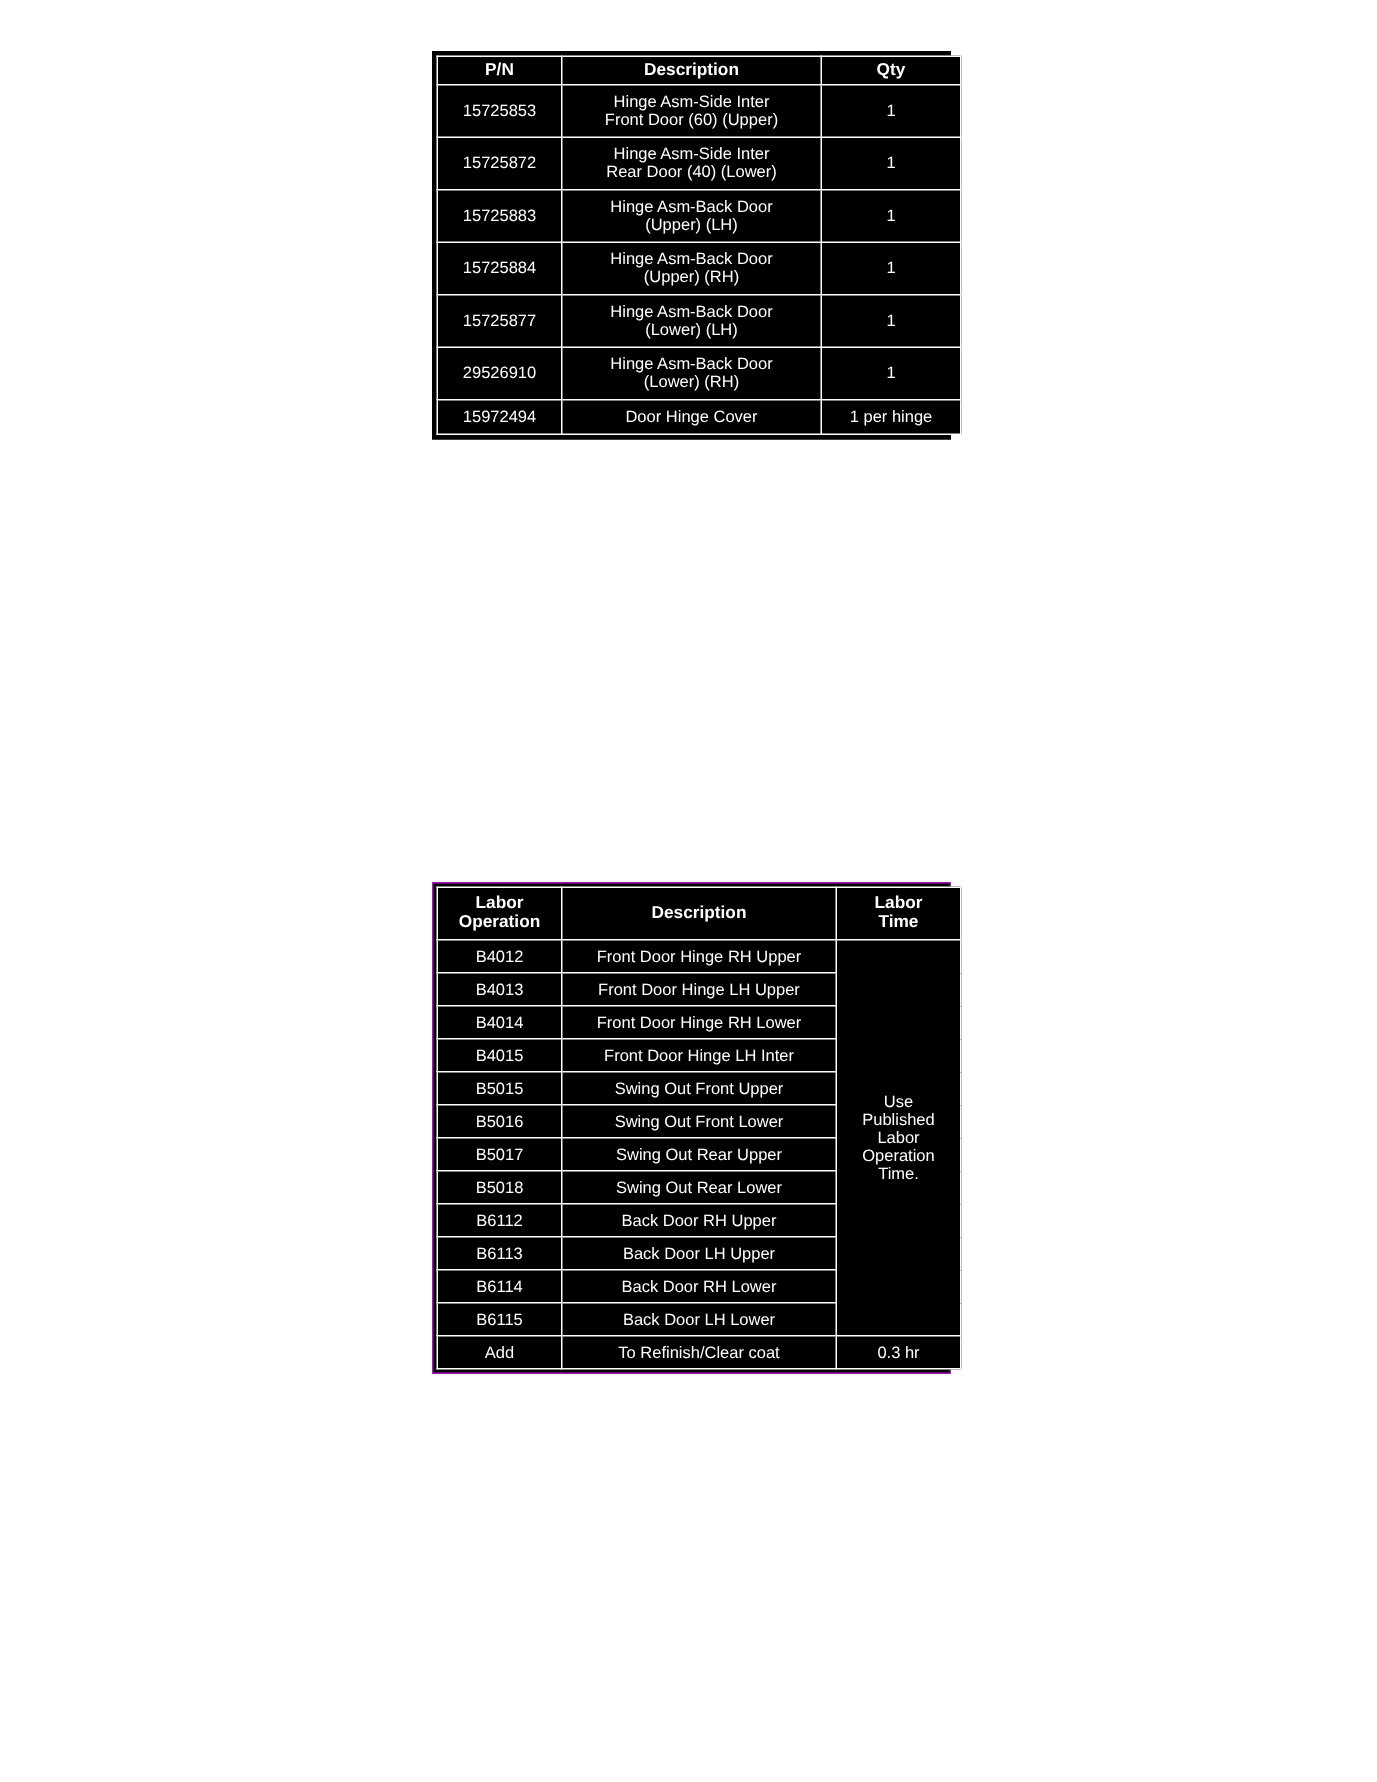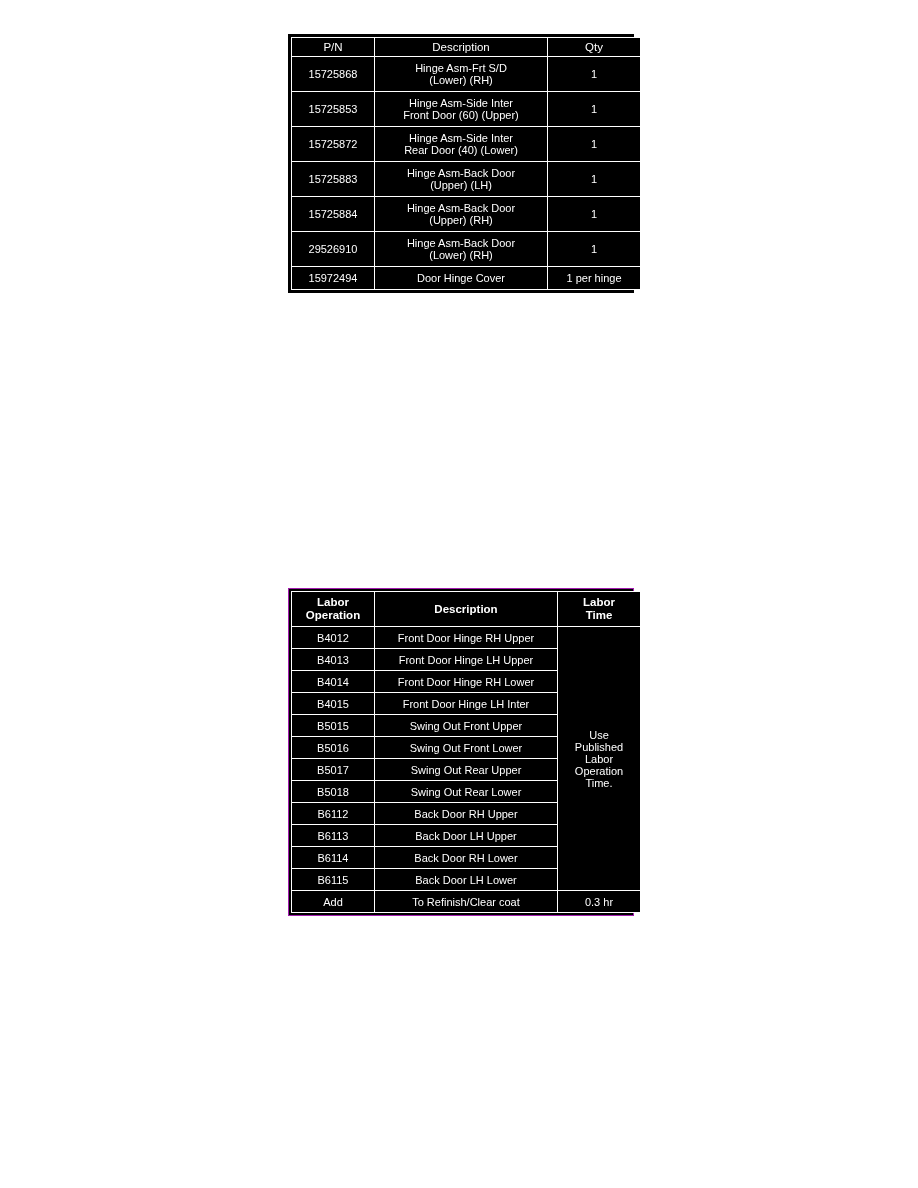--- a/index.html
+++ b/index.html
@@ -35,21 +35,21 @@
     border: 1px solid #ffffff;
     color: #ffffff;
     text-align: center;
     vertical-align: middle;
     font-size: 11px;
     line-height: 12px;
     padding: 2px 2px;
     font-family: "Liberation Sans", sans-serif;
   }
   table.doc-table th {
-    font-weight: normal;
+    font-weight: bold;
     font-size: 11.5px;
     padding: 3px 2px;
   }
   .col-pn  { width: 78px; }
   .col-desc{ width: 168px; }
   .col-qty { width: 88px; }
 
   .parts-row td {
     height: 30px;
   }
@@ -118,30 +118,20 @@
   <table class="doc-table">
     <thead>
       <tr>
         <th class="col-pn">P/N</th>
         <th class="col-desc">Description</th>
         <th class="col-qty">Qty</th>
       </tr>
     </thead>
     <tbody>
       <tr class="parts-row">
-        <td>15725868</td>
-        <td>
-          <span class="desc-lines">
-            <span>Hinge Asm-Frt S/D</span>
-            <span>(Lower) (RH)</span>
-          </span>
-        </td>
-        <td>1</td>
-      </tr>
-      <tr class="parts-row">
         <td>15725853</td>
         <td>
           <span class="desc-lines">
             <span>Hinge Asm-Side Inter</span>
             <span>Front Door (60) (Upper)</span>
           </span>
         </td>
         <td>1</td>
       </tr>
       <tr class="parts-row">
@@ -163,20 +153,30 @@
           </span>
         </td>
         <td>1</td>
       </tr>
       <tr class="parts-row">
         <td>15725884</td>
         <td>
           <span class="desc-lines">
             <span>Hinge Asm-Back Door</span>
             <span>(Upper) (RH)</span>
+          </span>
+        </td>
+        <td>1</td>
+      </tr>
+      <tr class="parts-row">
+        <td>15725877</td>
+        <td>
+          <span class="desc-lines">
+            <span>Hinge Asm-Back Door</span>
+            <span>(Lower) (LH)</span>
           </span>
         </td>
         <td>1</td>
       </tr>
       <tr class="parts-row">
         <td>29526910</td>
         <td>
           <span class="desc-lines">
             <span>Hinge Asm-Back Door</span>
             <span>(Lower) (RH)</span>

